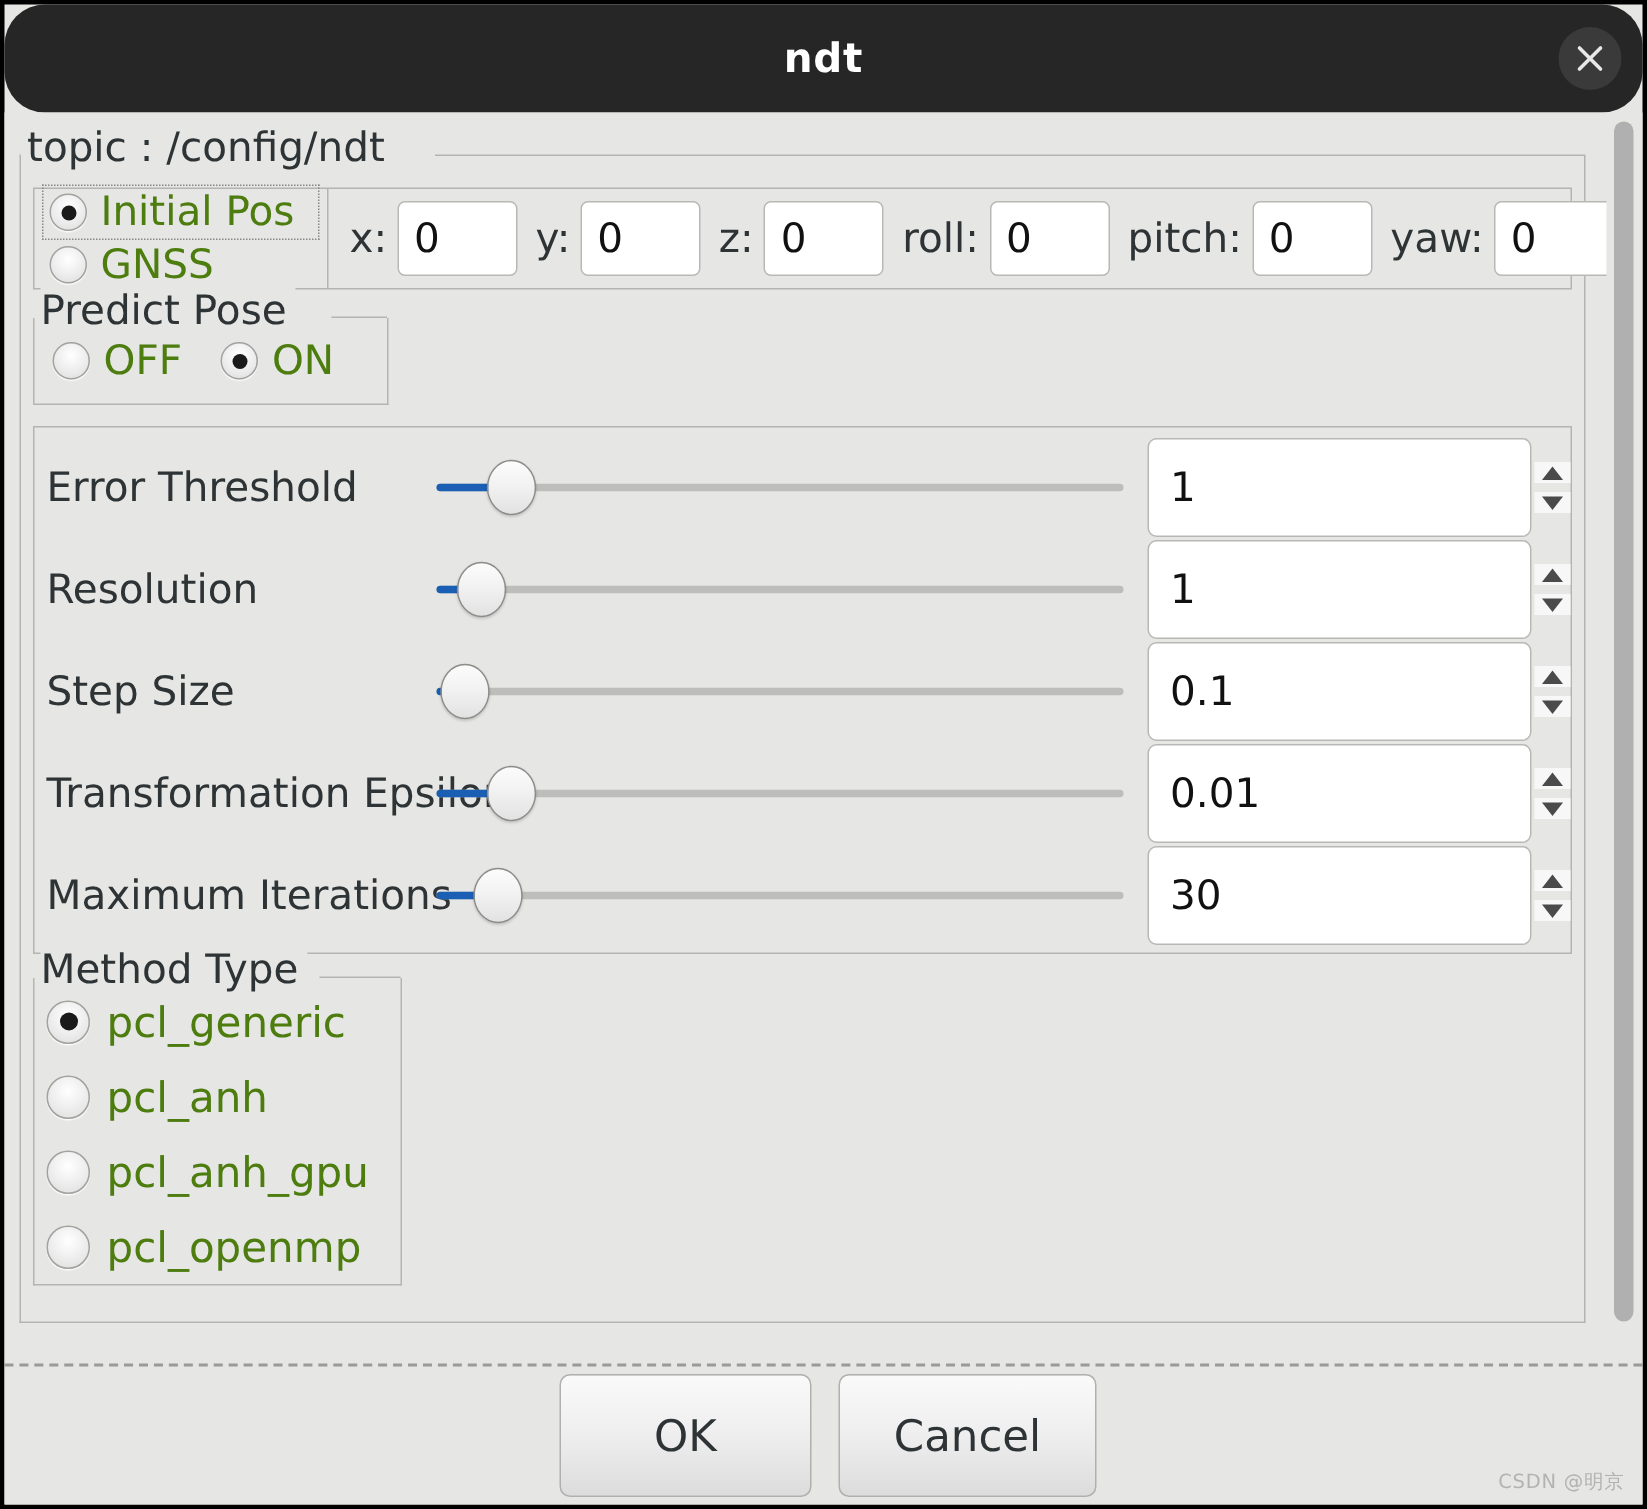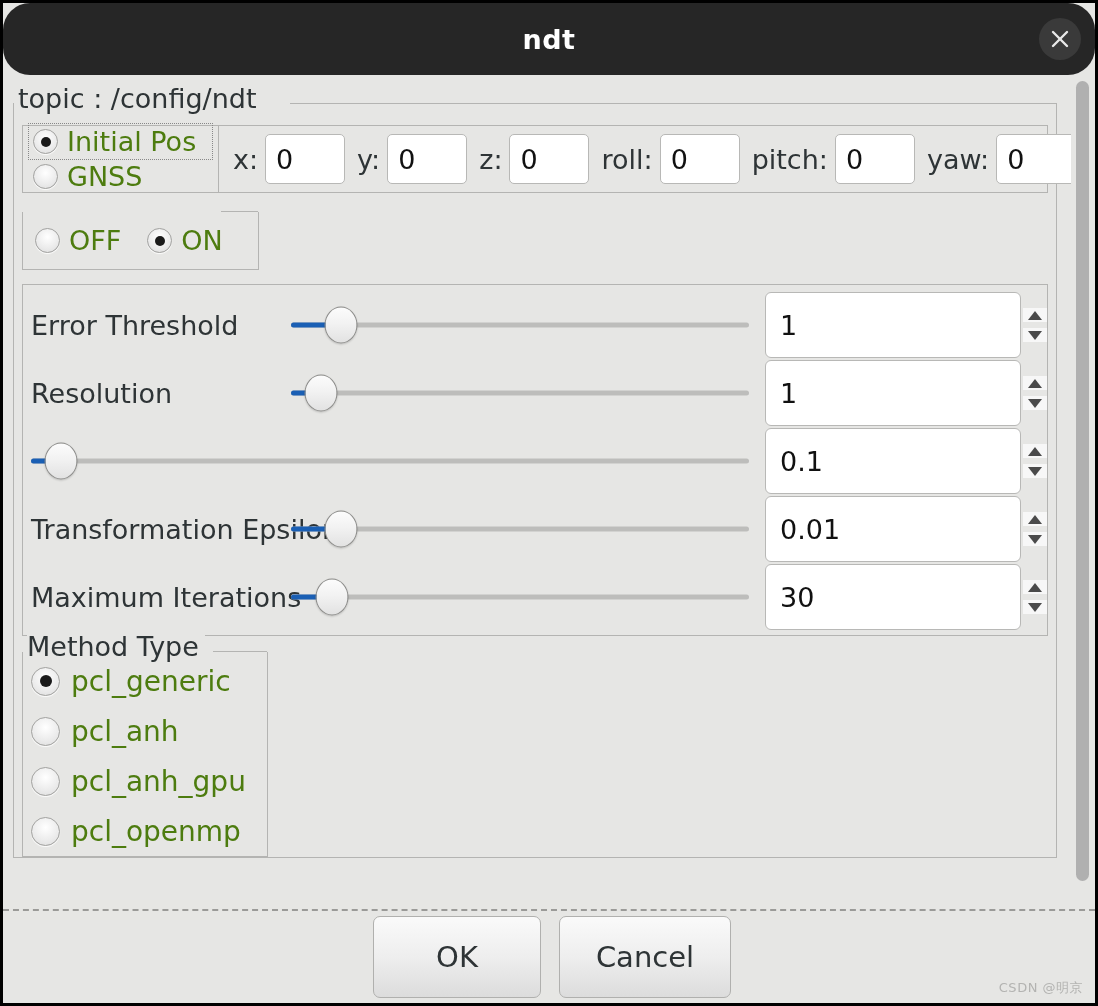--- a/index.html
+++ b/index.html
@@ -66,21 +66,21 @@
   .scroll-thumb {
     position: absolute; left: 5px; top: 4px;
     width: 13px; height: 800px;
     background: #b0b0b0;
     border-radius: 7px;
   }
 
   
   .topic-group {
     margin-top: 18px;
-    padding: 22px 8px 0 8px;
+    padding: 22px 8px 24px 8px;
     border: 1px solid #b4b4b2;
     border-top: none;
     position: relative;
   }
   .topic-label {
     position: absolute;
     top: -20px; left: 4px;
     background: #e6e6e4;
     padding-right: 6px;
     font-size: 27px; color: #2e3436;
@@ -398,20 +398,21 @@
 
             <span class="field-label">pitch:</span>
             <div class="txtbox w-xyz">0</div>
 
             <span class="field-label">yaw:</span>
             <div class="txtbox w-xyz">0</div>
           </div>
         </div>
 
         <div class="predict-group">
+          <div class="predict-label">Predict Pose</div>
           <div class="predict-topborder"></div>
           <div class="radio-row">
             <span class="radio"></span>
             <span class="radio-label">OFF</span>
           </div>
           <div class="radio-row">
             <span class="radio checked"></span>
             <span class="radio-label">ON</span>
           </div>
         </div>
@@ -431,20 +432,21 @@
             <div class="slider-row">
               <span class="slider-name">Resolution</span>
               <div class="slider-wrap">
                 <div class="slider-track"></div>
                 <div class="slider-fill" style="width:6.5%"></div>
                 <div class="slider-handle" style="left:6.5%"></div>
               </div>
             </div>
 
             <div class="slider-row">
+              <span class="slider-name">Step Size</span>
               <div class="slider-wrap">
                 <div class="slider-track"></div>
                 <div class="slider-fill" style="width:4.2%"></div>
                 <div class="slider-handle" style="left:4.2%"></div>
               </div>
             </div>
 
             <div class="slider-row">
               <span class="slider-name">Transformation Epsilon</span>
               <div class="slider-wrap">

